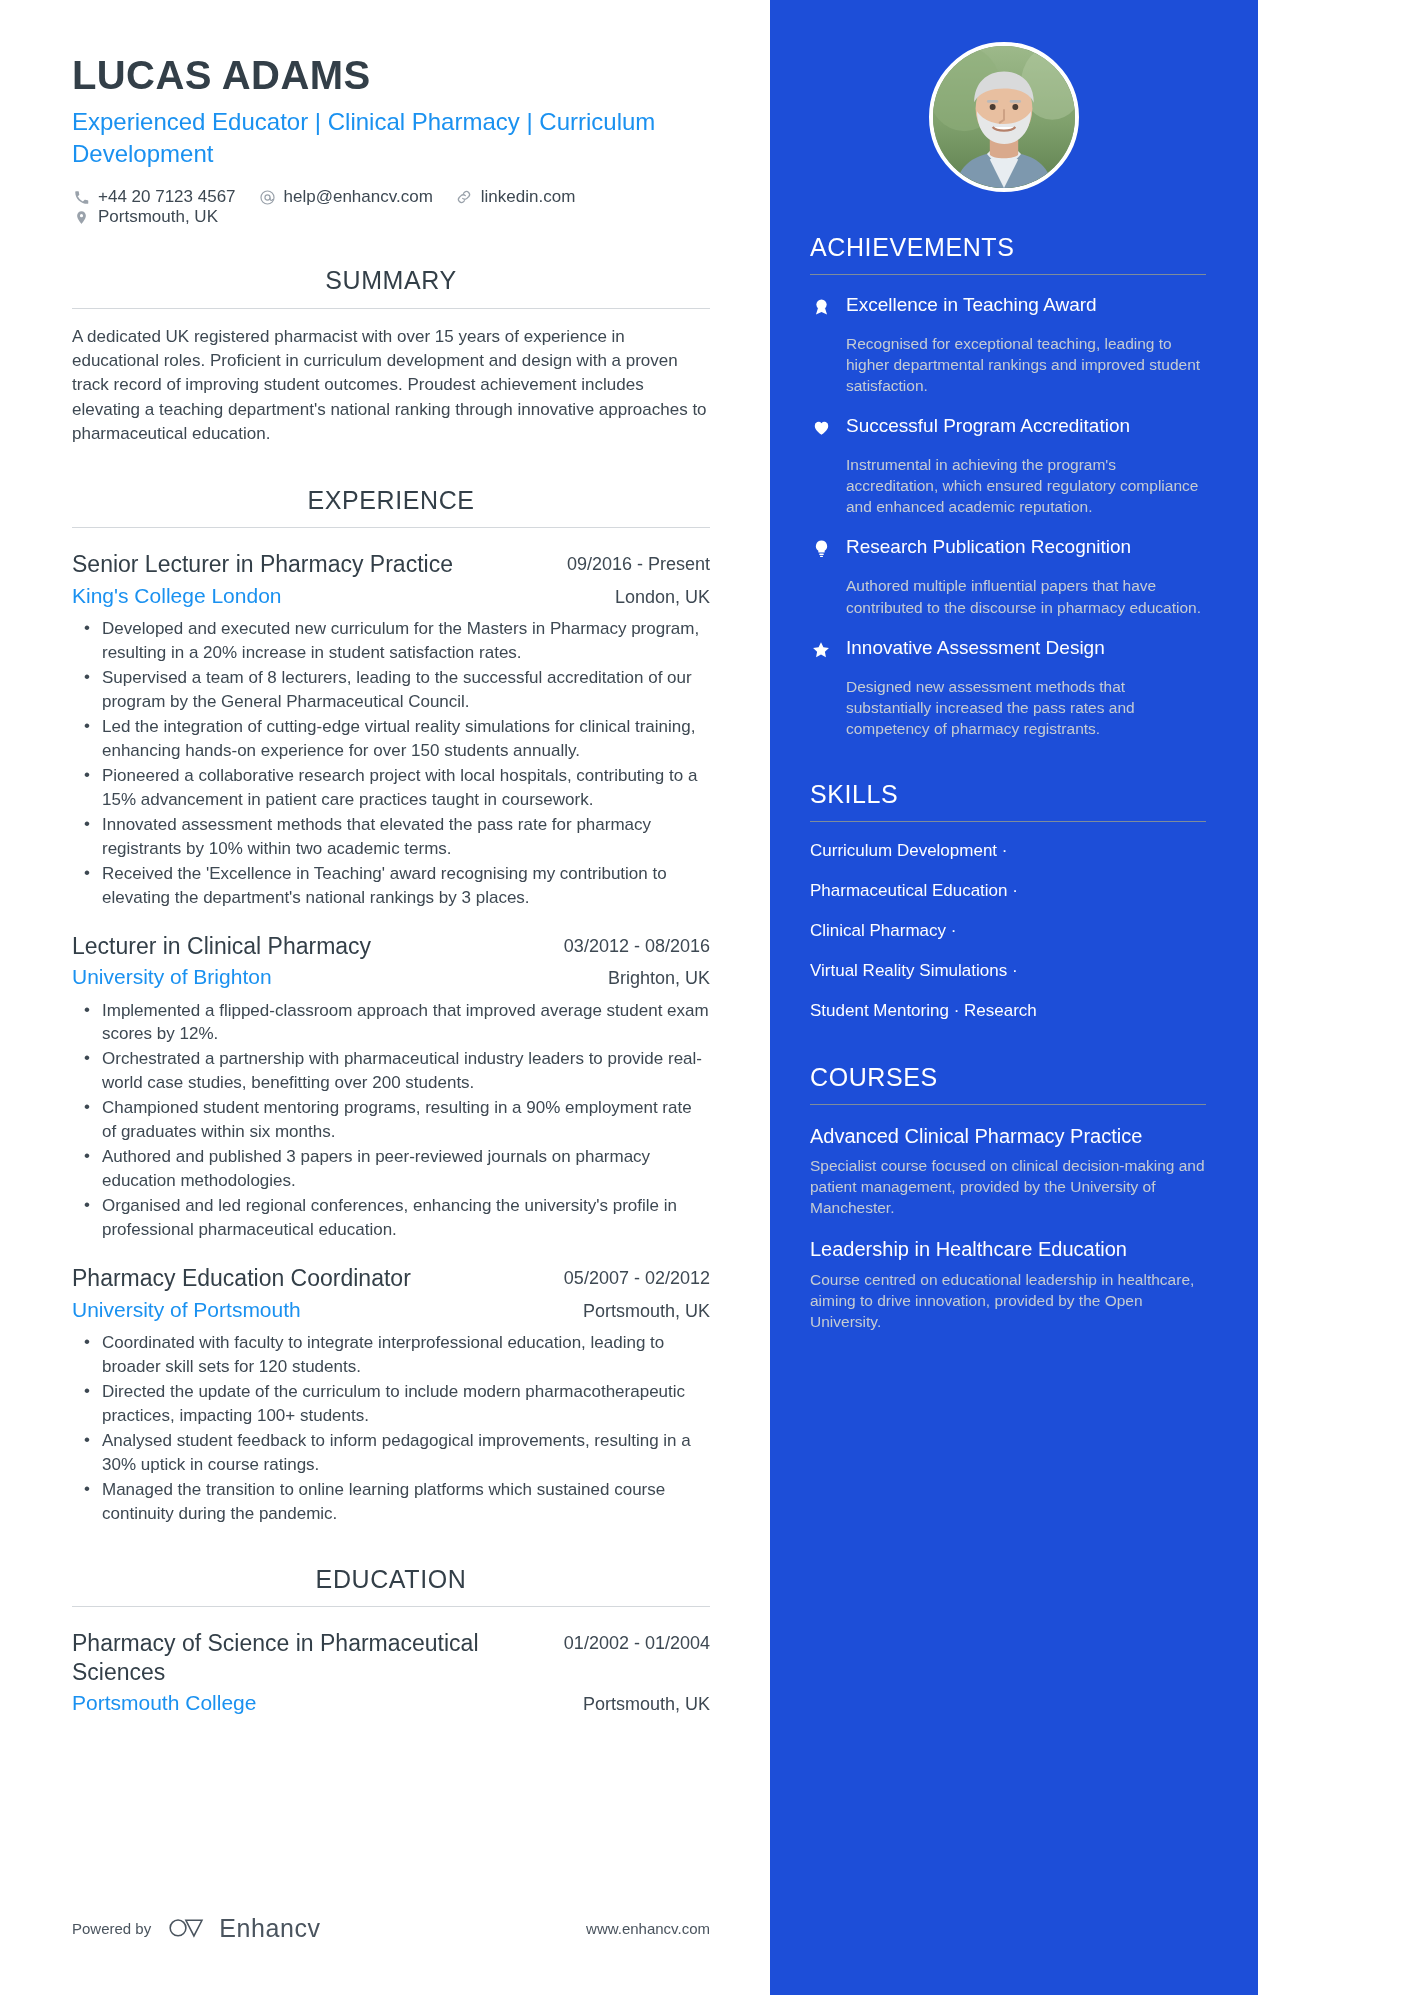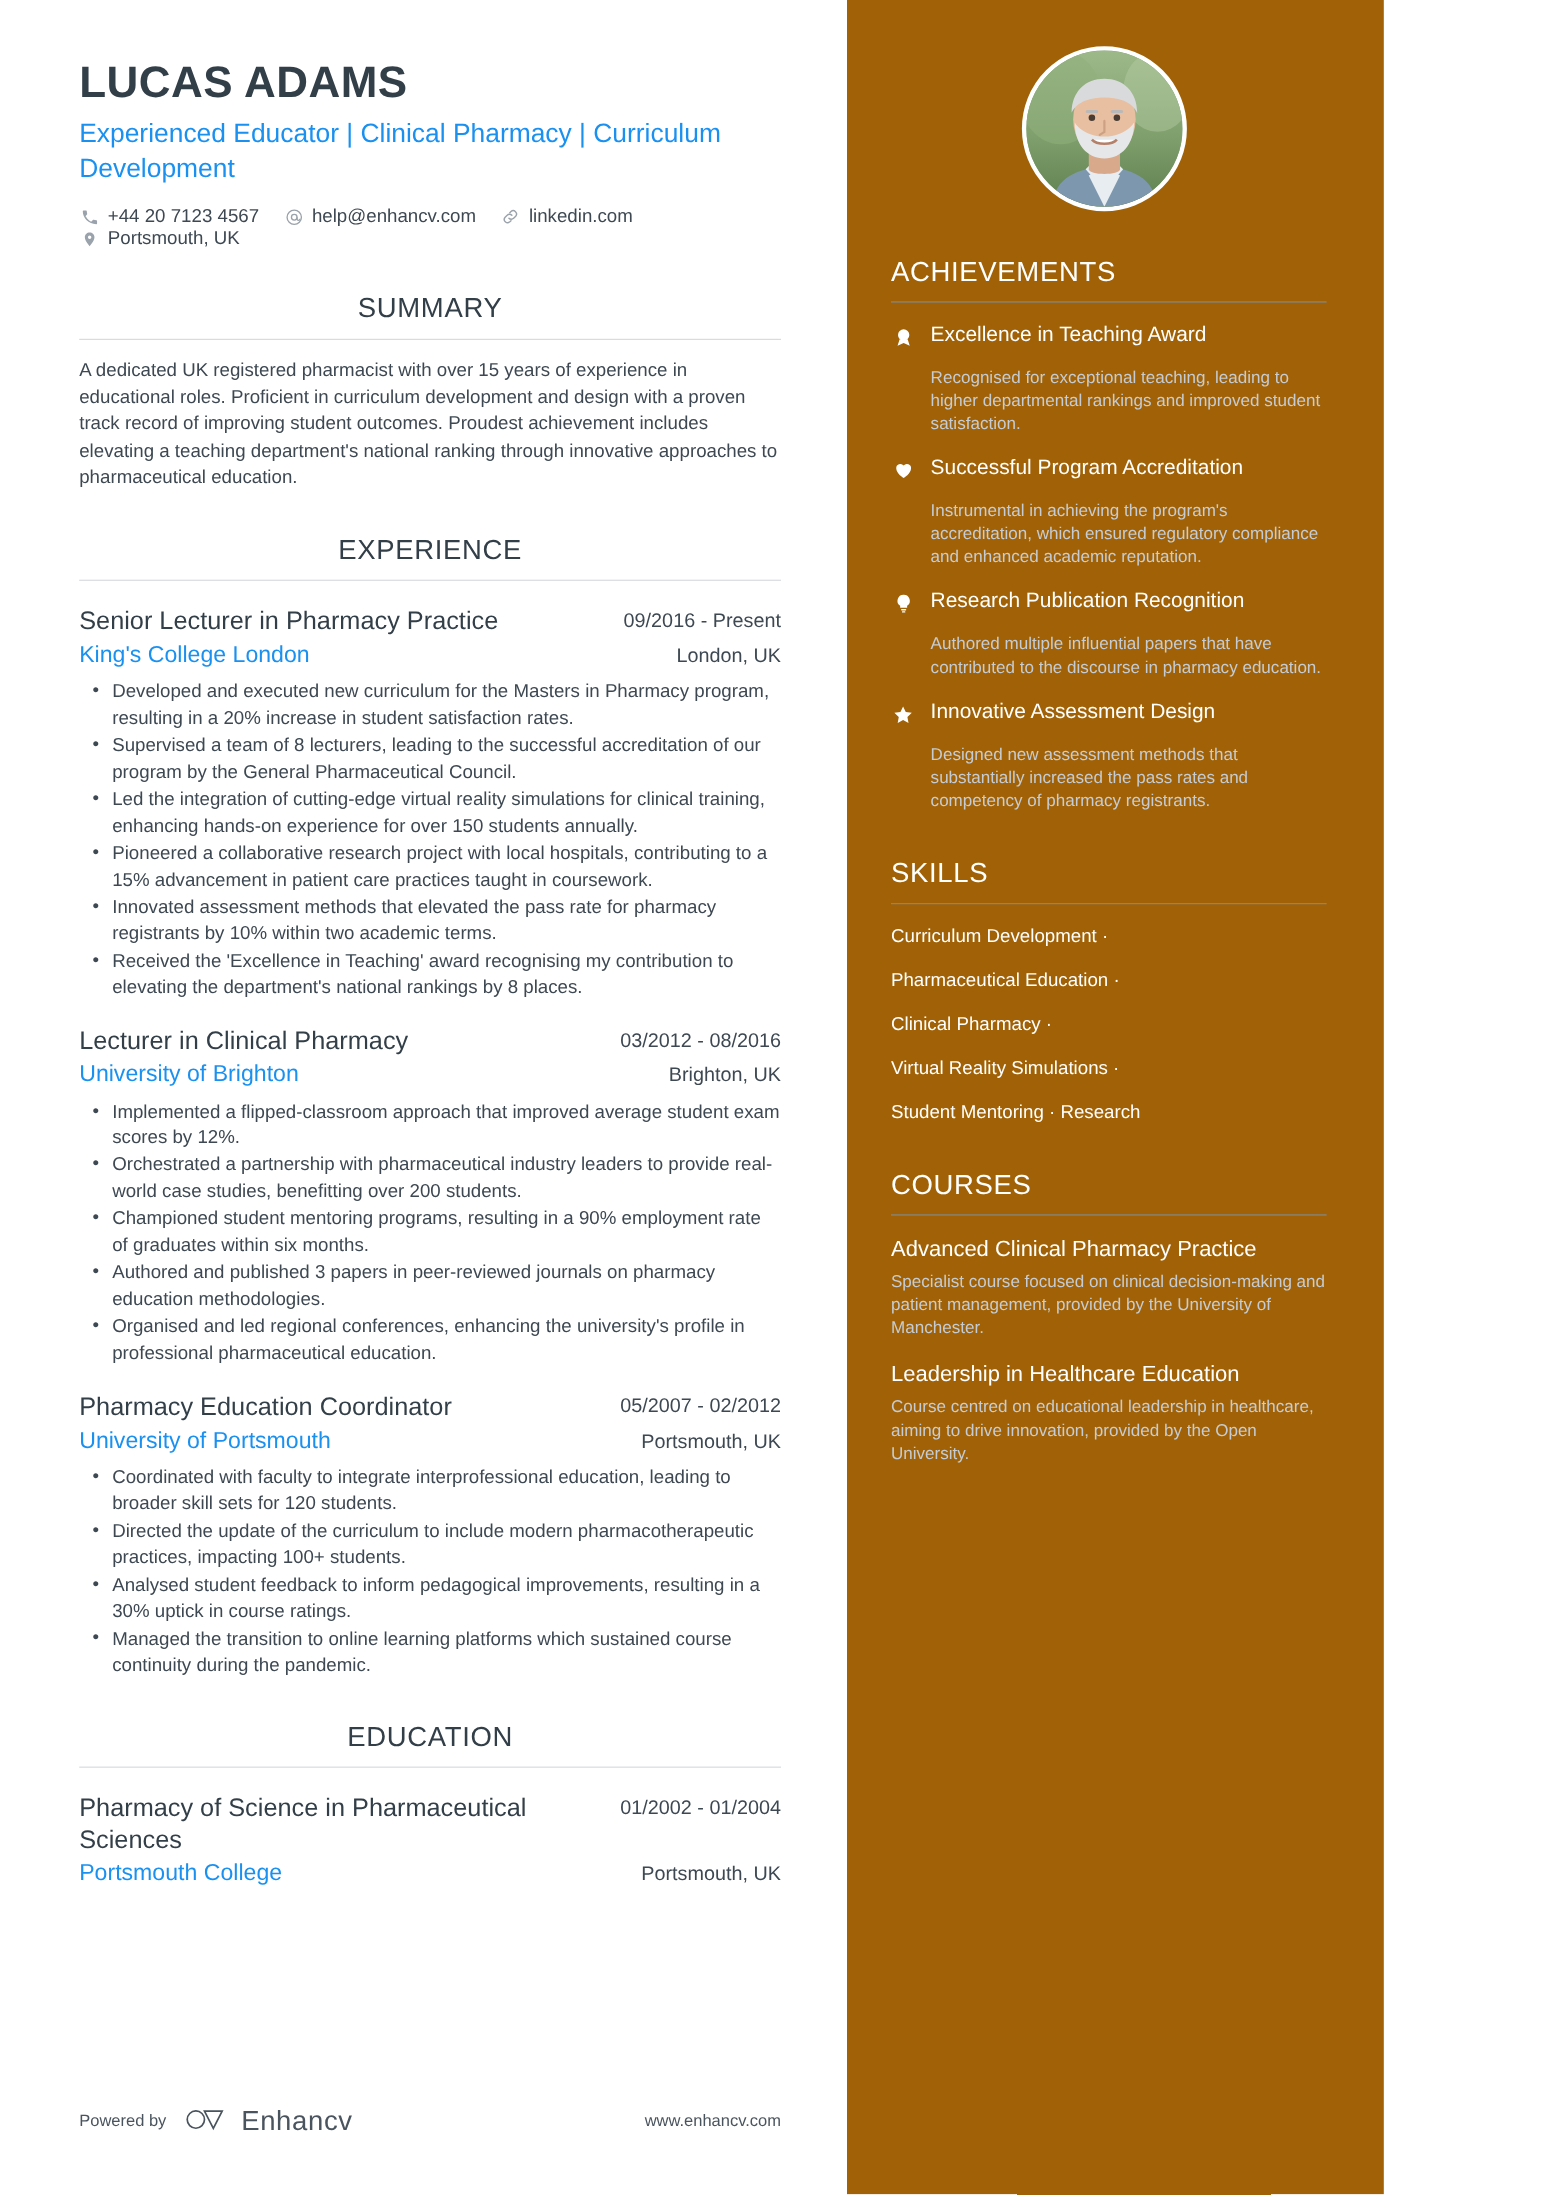--- a/index.html
+++ b/index.html
@@ -183,21 +183,21 @@
     letter-spacing: 0.6px;
   }
   .footer-url {
     font-size: 15px;
     color: #4a545e;
   }
 
   
   .side-col {
     width: 488px;
-    background: #a16207;
+    background: #1d4ed8;
     color: #ffffff;
     padding: 0 52px 0 40px;
     position: relative;
   }
   .avatar-wrap {
     margin: 42px 0 0 0;
     display: flex;
     justify-content: center;
     padding-right: 8px;
   }
@@ -346,21 +346,21 @@
         <div class="entry-row2">
           <div class="entry-org">King's College London</div>
           <div class="entry-loc">London, UK</div>
         </div>
         <ul class="bullets">
           <li>Developed and executed new curriculum for the Masters in Pharmacy program, resulting in a 20% increase in student satisfaction rates.</li>
           <li>Supervised a team of 8 lecturers, leading to the successful accreditation of our program by the General Pharmaceutical Council.</li>
           <li>Led the integration of cutting-edge virtual reality simulations for clinical training, enhancing hands-on experience for over 150 students annually.</li>
           <li>Pioneered a collaborative research project with local hospitals, contributing to a 15% advancement in patient care practices taught in coursework.</li>
           <li>Innovated assessment methods that elevated the pass rate for pharmacy registrants by 10% within two academic terms.</li>
-          <li>Received the 'Excellence in Teaching' award recognising my contribution to elevating the department's national rankings by 8 places.</li>
+          <li>Received the 'Excellence in Teaching' award recognising my contribution to elevating the department's national rankings by 3 places.</li>
         </ul>
       </div>
 
       <div class="entry">
         <div class="entry-row">
           <div class="entry-title">Lecturer in Clinical Pharmacy</div>
           <div class="entry-date">03/2012 - 08/2016</div>
         </div>
         <div class="entry-row2">
           <div class="entry-org">University of Brighton</div>

